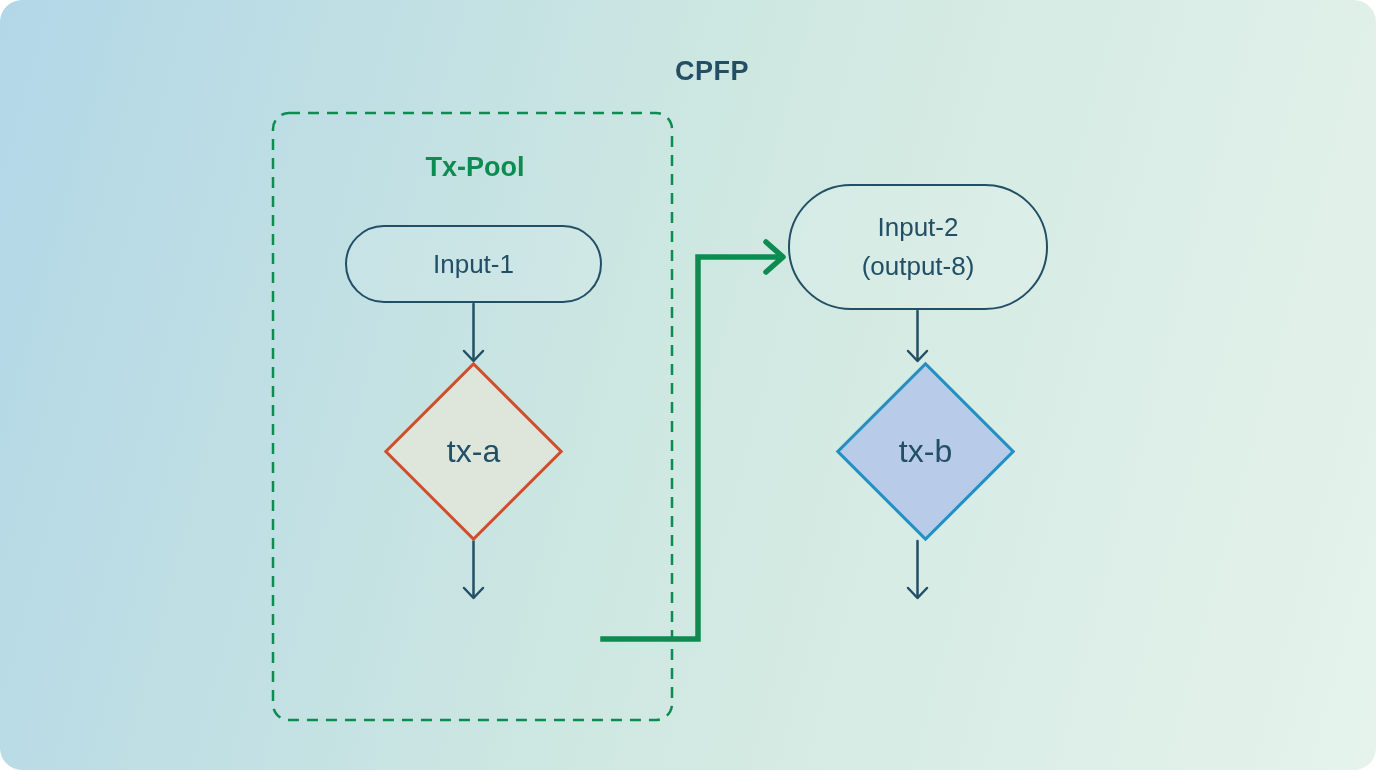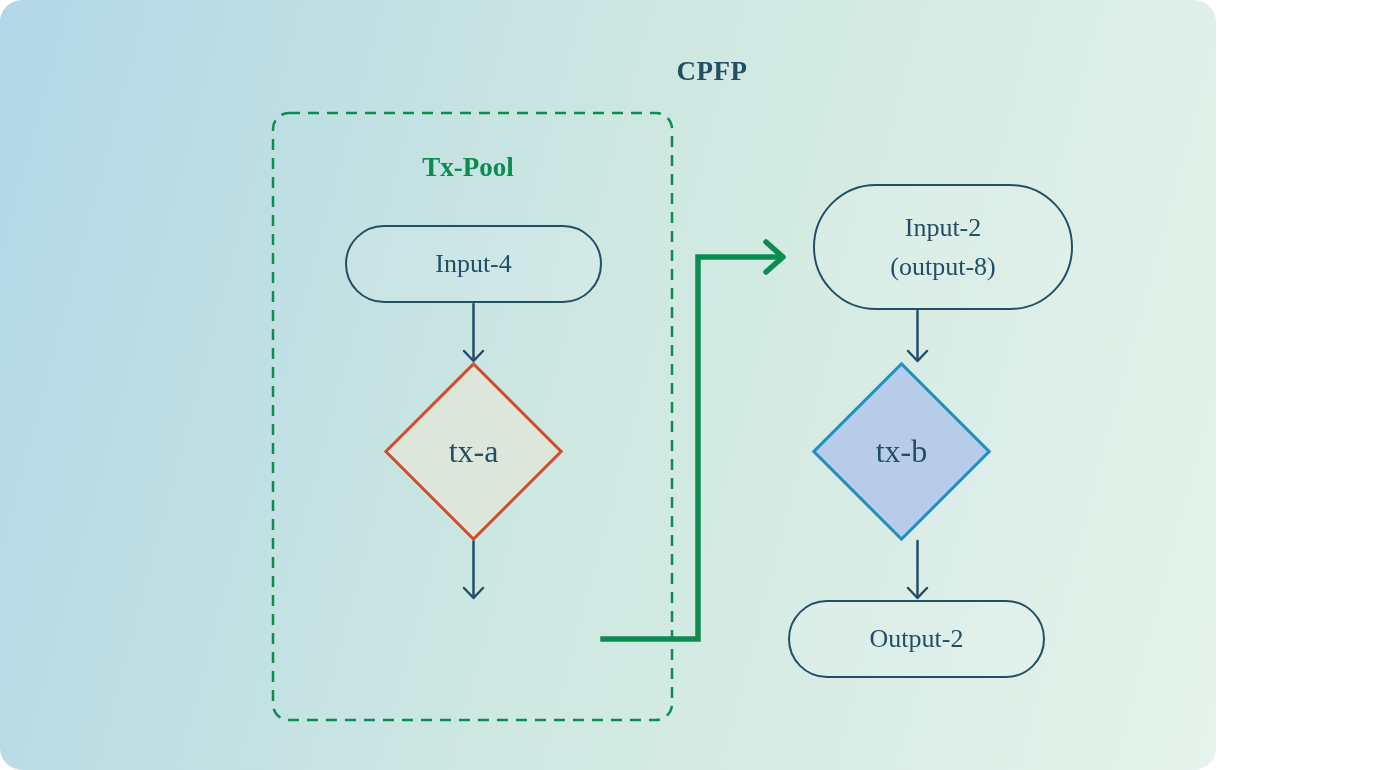--- a/index.html
+++ b/index.html
@@ -9,65 +9,65 @@
     --navy:#234f66;
     --green:#0d8c51;
     --txa-border:#cf4e2b;
     --txa-fill:#dee6db;
     --txb-border:#2290c1;
     --txb-fill:#b8cbe9;
   }
   html,body{margin:0;padding:0;background:#ffffff;}
   .stage{
     position:relative;
-    width:1216px;height:770px;
-    font-family:Liberation Serif, serif;
+    width:1376px;height:770px;
+    font-family:Liberation Sans, sans-serif;
     overflow:hidden;
   }
   .canvas{
     position:absolute;inset:0;
     border-radius:22px;
     background:linear-gradient(105deg, var(--canvas-bg-start) 0%, var(--canvas-bg-mid) 50%, var(--canvas-bg-end) 100%);
   }
   .diagram-title{
     position:absolute;
     left:562px;top:56px;width:300px;
     text-align:center;
     font-size:27px;font-weight:bold;
     color:var(--navy);
     letter-spacing:0.5px;
   }
   .txpool-label{
     position:absolute;
-    left:318px;top:152px;width:300px;
+    left:325px;top:152px;width:300px;
     text-align:center;
     font-size:27px;font-weight:bold;
     color:var(--green);
   }
   .pill{
     position:absolute;
     box-sizing:border-box;
     border:2px solid var(--navy);
     border-radius:999px;
     background:rgba(255,255,255,0.10);
     display:flex;align-items:center;justify-content:center;
     color:var(--navy);
     font-size:26px;
   }
   .pill.multiline{flex-direction:column;line-height:39px;}
   #node-input1{left:345px;top:225px;width:257px;height:78px;}
   #node-output1{left:345px;top:600px;width:257px;height:78px;}
-  #node-input2{left:813px;top:184px;width:260px;height:126px;}
+  #node-input2{left:788px;top:184px;width:260px;height:126px;}
   #node-output2{left:788px;top:600px;width:257px;height:78px;}
   .diamond-wrap{
     position:absolute;
     width:127px;height:127px;
   }
   #node-txa{left:410px;top:388px;}
-  #node-txb{left:838px;top:388px;}
+  #node-txb{left:862px;top:388px;}
   .diamond-shape{
     position:absolute;inset:0;
     transform:rotate(45deg);
     box-sizing:border-box;
   }
   #node-txa .diamond-shape{border:3px solid var(--txa-border);background:var(--txa-fill);}
   #node-txb .diamond-shape{border:3px solid var(--txb-border);background:var(--txb-fill);}
   .diamond-label{
     position:absolute;inset:0;
     display:flex;align-items:center;justify-content:center;
@@ -113,37 +113,34 @@
 
       <g fill="none" style="stroke:var(--green)" stroke-width="5.5" stroke-linecap="square" stroke-linejoin="miter">
         <path d="M603 639 L698 639 L698 257 L776 257"></path>
         <path d="M766 242 L783 257 L766 272" stroke-linecap="round" stroke-linejoin="round"></path>
       </g>
     </svg>
 
     <div class="txpool-label">Tx-Pool</div>
 
     <div class="pill" id="node-input1">
-      <span>Input-4</span>
+      <span>Input-1</span>
     </div>
 
     <div class="diamond-wrap" id="node-txa">
       <div class="diamond-shape"></div>
       <span class="diamond-label">tx-a</span>
     </div>
 
 
     <div class="pill multiline" id="node-input2">
       <span>Input-2</span>
       <span>(output-8)</span>
     </div>
 
     <div class="diamond-wrap" id="node-txb">
       <div class="diamond-shape"></div>
       <span class="diamond-label">tx-b</span>
     </div>
 
-    <div class="pill" id="node-output2">
-      <span>Output-2</span>
-    </div>
 
   </div>
 </div>
 
 </body></html>

